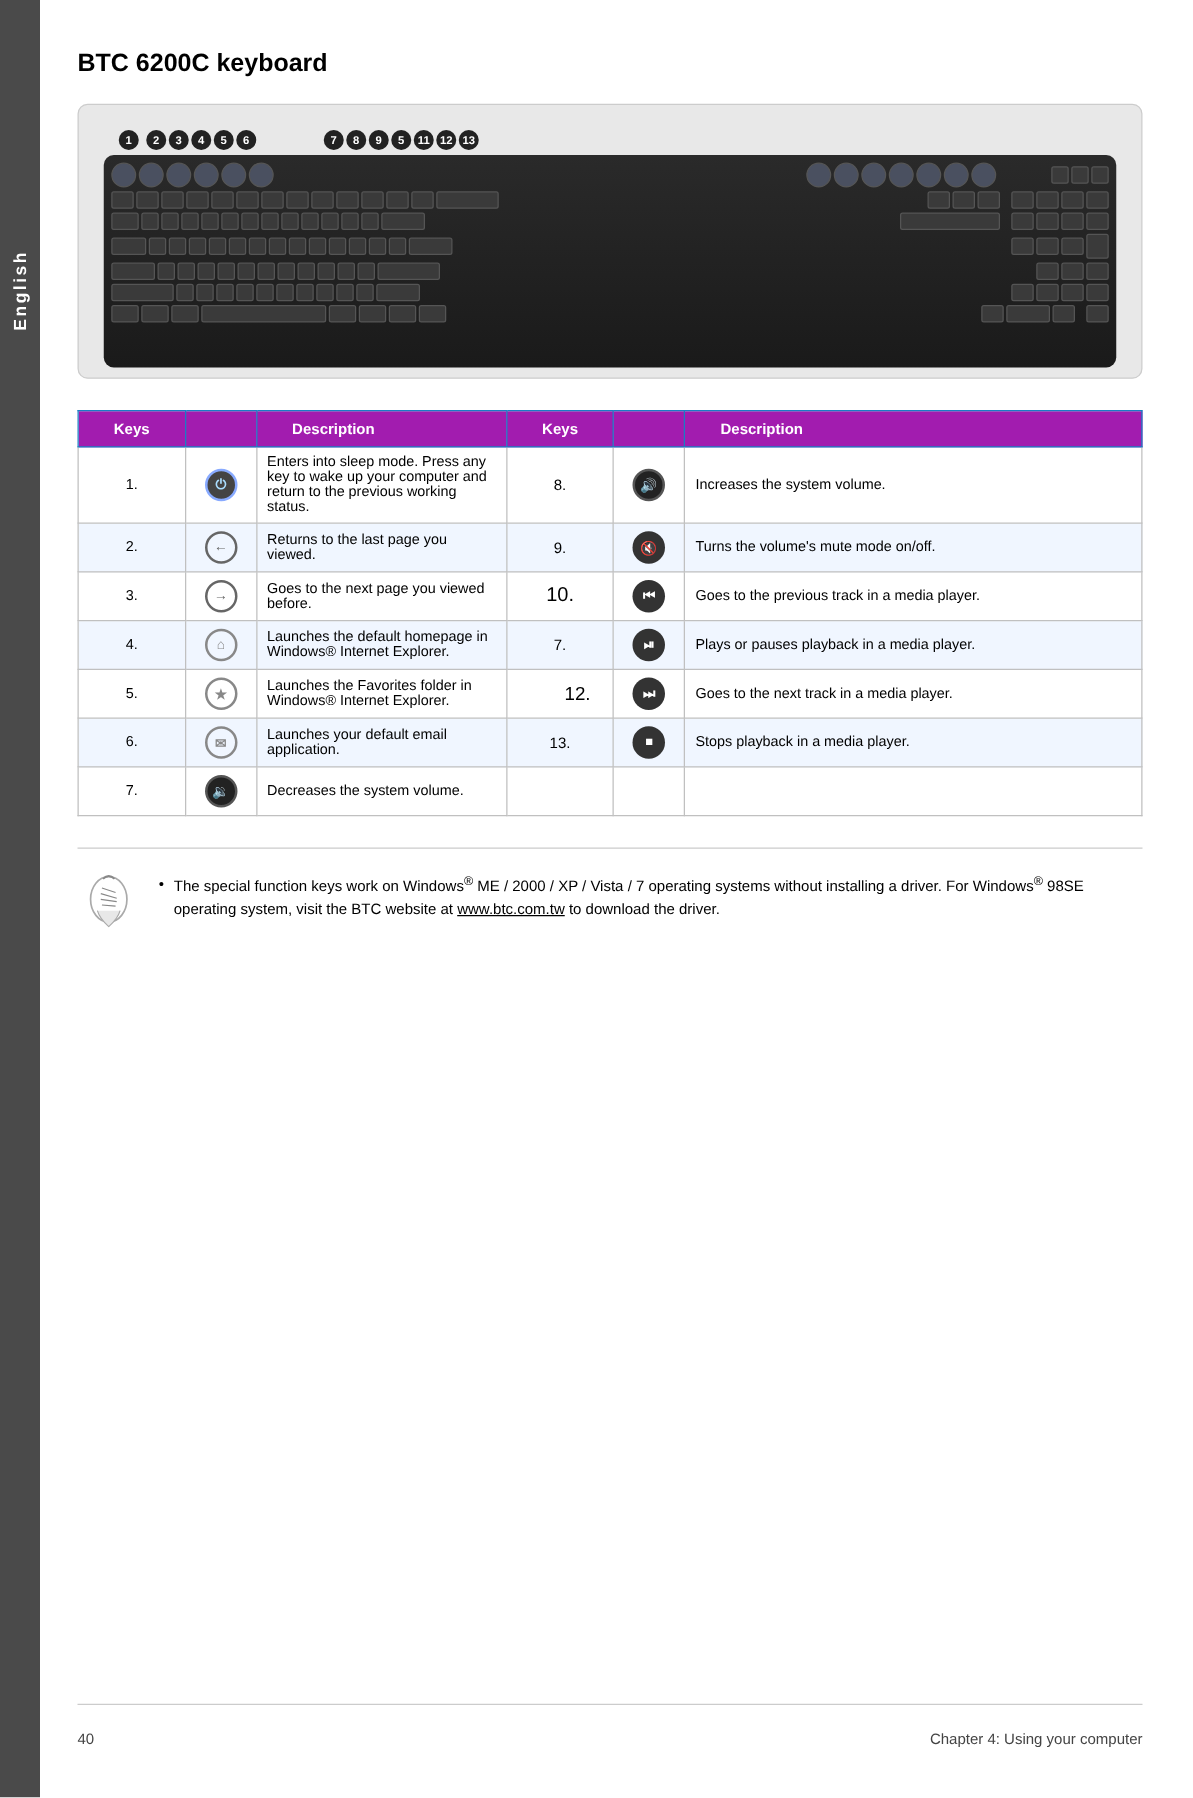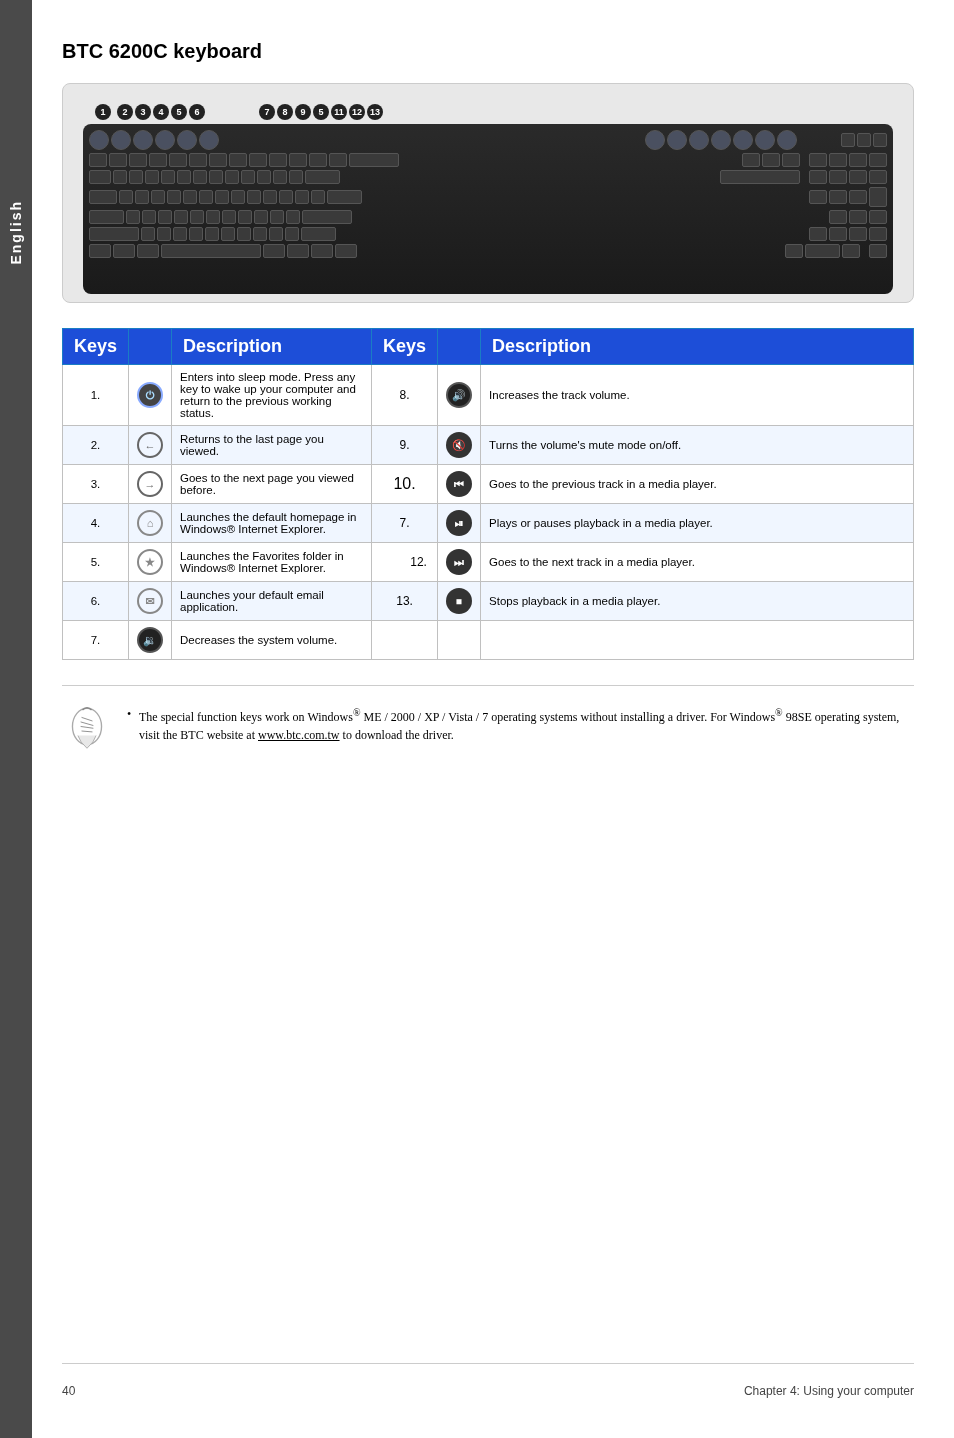--- a/index.html
+++ b/index.html
@@ -96,21 +96,20 @@
 
     .pencil-icon-svg {
       width: 40px;
       height: 50px;
     }
 
     .note-content {
       flex: 1;
       font-size: 12px;
       line-height: 1.5;
-      font-family: Liberation Serif, serif;
     }
 
     .note-content ul {
       list-style: none;
       padding: 0;
     }
 
     .note-content ul li {
       padding: 4px 0;
       padding-left: 12px;
@@ -189,24 +188,24 @@
     .k.special { background: #4a5060; }
 
     .full-table {
       width: 100%;
       border-collapse: collapse;
       margin-bottom: 20px;
       border: 1px solid #aaa;
     }
 
     .full-table th {
-      background: #1d4ed8;
+      background: #a21caf;
       color: #fff;
-      padding: 7px 11px;
-      font-size: 18px;
+      padding: 7px 28px;
+      font-size: 12px;
       text-align: left;
       border: 1px solid #1a7dc4;
     }
 
     .full-table td {
       padding: 6px 8px;
       border: 1px solid #c0c0c0;
       font-size: 11.5px;
       vertical-align: middle;
     }
@@ -424,21 +423,21 @@
           <th>Description</th>
         </tr>
       </thead>
       <tbody id="table-body">
       <tr class="odd-row">
     <td class="key-col">1.</td>
     <td class="icon-col"><span class="icon-circle" style="background:#444; border:2px solid #88aaff; color:#adf;">⏻</span></td>
     <td class="desc-col">Enters into sleep mode. Press any key to wake up your computer and return to the previous working status.</td>
     <td class="key-col"><span style="font-size:12px;">8.</span></td>
     <td class="icon-col"><span class="icon-circle" style="background:#222; border:2px solid #555; color:#fff;">🔊</span></td>
-    <td>Increases the track volume.</td>
+    <td>Increases the system volume.</td>
   </tr>
           <tr class="even-row">
     <td class="key-col">2.</td>
     <td class="icon-col"><span class="icon-circle" style="background:transparent; border:2px solid #666; color:#666;">←</span></td>
     <td class="desc-col">Returns to the last page you viewed.</td>
     <td class="key-col"><span style="font-size:12px;">9.</span></td>
     <td class="icon-col"><span class="icon-circle" style="background:#333; color:#fff;">🔇</span></td>
     <td>Turns the volume's mute mode on/off.</td>
   </tr>
           <tr class="odd-row">
@@ -454,21 +453,21 @@
     <td class="icon-col"><span class="icon-circle" style="background:transparent; border:2px solid #888; color:#888;">⌂</span></td>
     <td class="desc-col">Launches the default homepage in Windows® Internet Explorer.</td>
     <td class="key-col"><span style="font-size:12px;">7.</span></td>
     <td class="icon-col"><span class="icon-circle" style="background:#333; color:#fff;">⏯</span></td>
     <td>Plays or pauses playback in a media player.</td>
   </tr>
           <tr class="odd-row">
     <td class="key-col">5.</td>
     <td class="icon-col"><span class="icon-circle" style="background:transparent; border:2px solid #888; color:#888;">★</span></td>
     <td class="desc-col">Launches the Favorites folder in Windows® Internet Explorer.</td>
-    <td class="key-col"><span style="font-size:12px;margin-left:28px;">12.</span></td>
+    <td class="key-col"><span style="font-size:15px;margin-left:28px;">12.</span></td>
     <td class="icon-col"><span class="icon-circle" style="background:#333; color:#fff;">⏭</span></td>
     <td>Goes to the next track in a media player.</td>
   </tr>
           <tr class="even-row">
     <td class="key-col">6.</td>
     <td class="icon-col"><span class="icon-circle" style="background:transparent; border:2px solid #888; color:#888;">✉</span></td>
     <td class="desc-col">Launches your default email application.</td>
     <td class="key-col"><span style="font-size:12px;">13.</span></td>
     <td class="icon-col"><span class="icon-circle" style="background:#333; color:#fff;">⏹</span></td>
     <td>Stops playback in a media player.</td>

